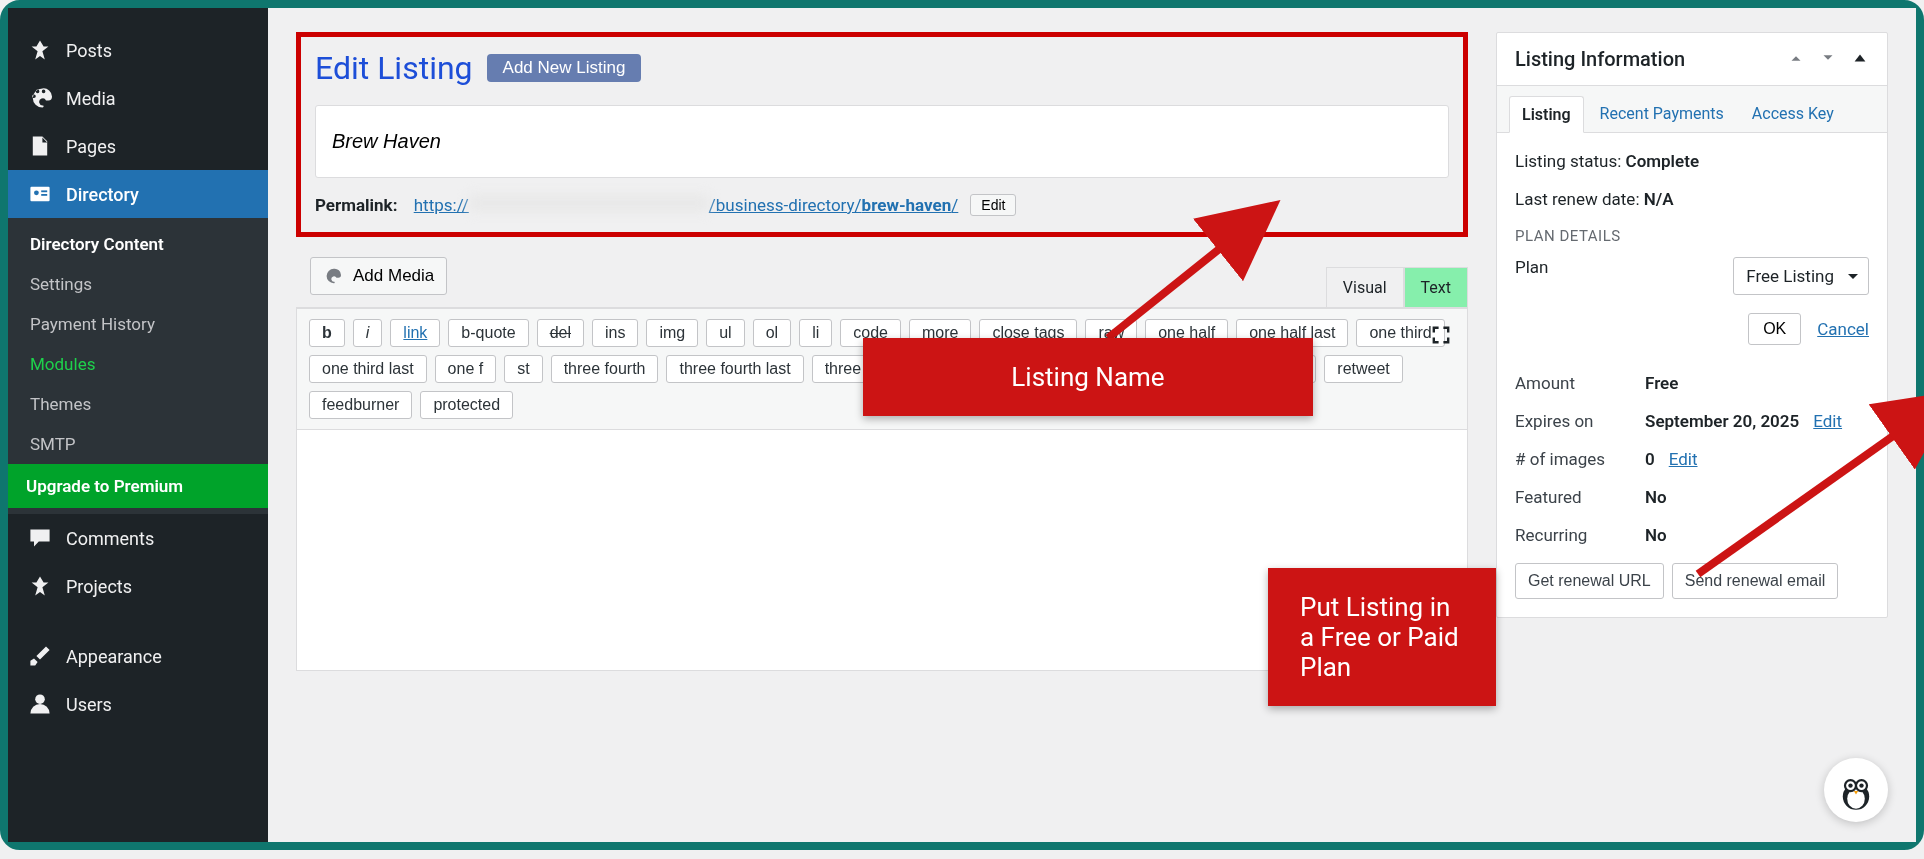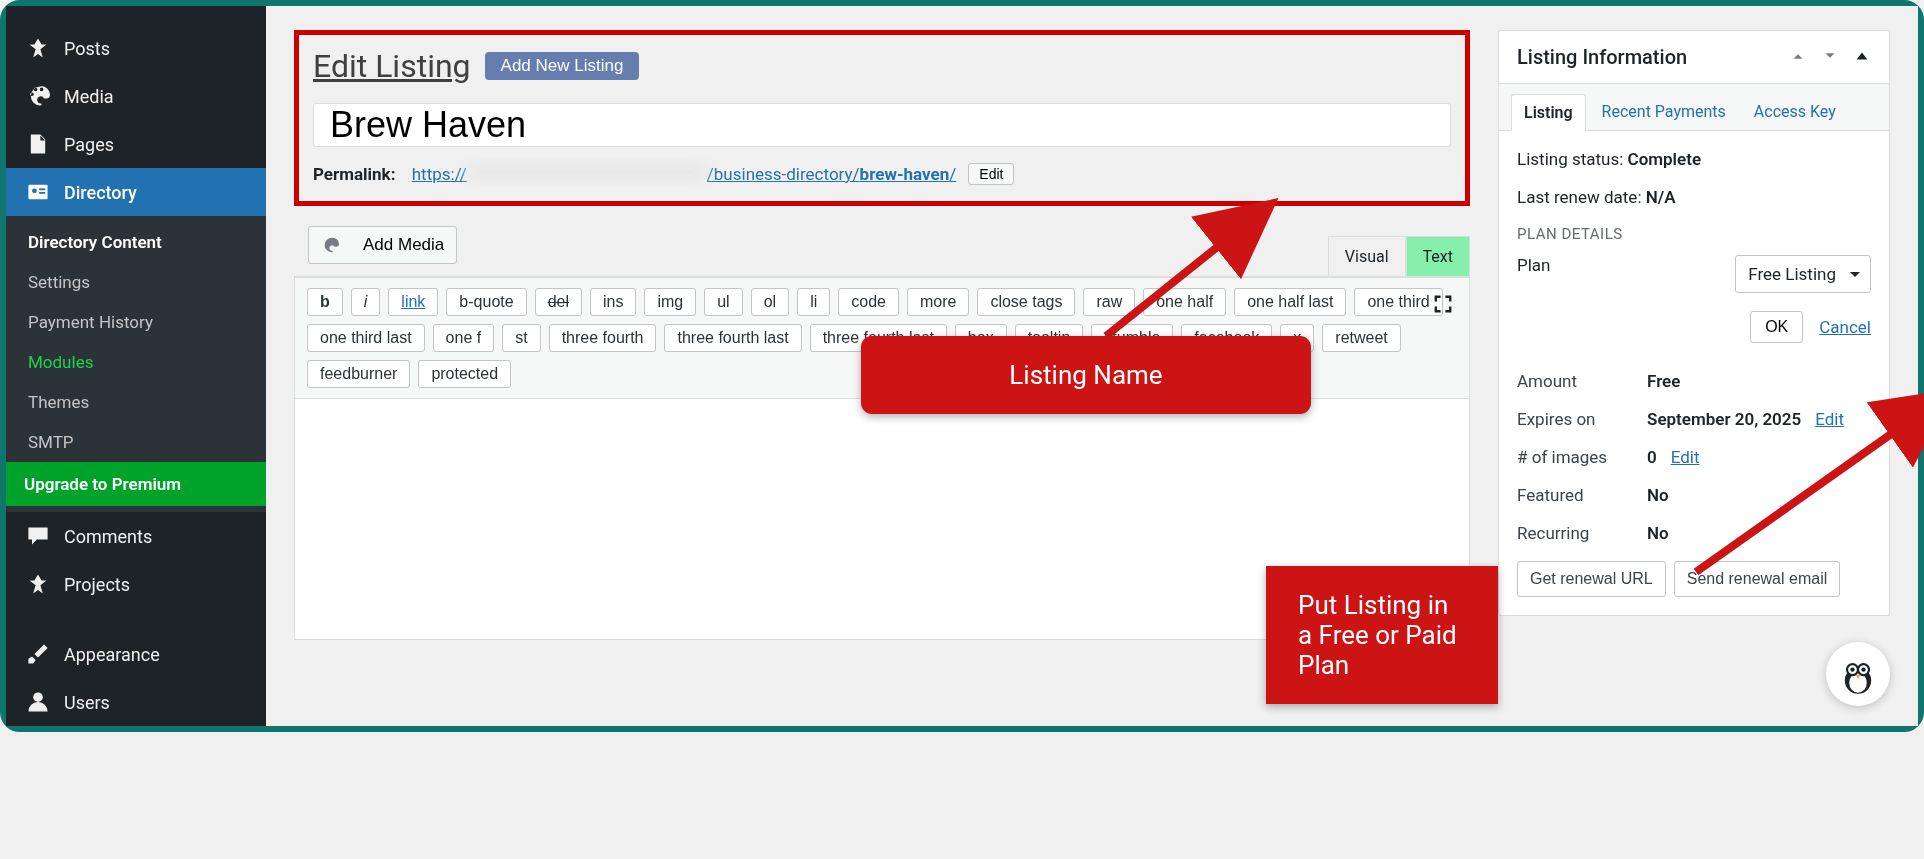--- a/index.html
+++ b/index.html
@@ -1,47 +1,47 @@
 <!DOCTYPE html>
 <html><head>
 <meta charset="utf-8">
 <style>
 * { box-sizing: border-box; margin: 0; padding: 0; }
 body { font-family: -apple-system, BlinkMacSystemFont, "Segoe UI", Roboto, sans-serif; font-size: 13px; color: #1d2327; background: #f0f0f1; overflow: hidden; }
-.viewport { width: 1924px; height: 732px; position: relative; border: 6px solid #0f766e; border-radius: 20px; box-shadow: 0 0 0 2px #e0e0e0 inset; }
+.viewport { width: 1924px; height: 850px; position: relative; border: 8px solid #0f766e; border-radius: 20px; box-shadow: 0 0 0 2px #e0e0e0 inset; }
 .app { display: flex; width: 100%; height: 100%; background: #f0f0f1; }
 
 
 .sidebar { width: 260px; background: #1d2327; color: #f0f0f1; flex-shrink: 0; padding-top: 18px; }
 .sidebar-item { display: flex; align-items: center; padding: 12px 18px; cursor: pointer; color: #f0f0f1; font-size: 18px; }
 .sidebar-item.active { background: #2271b1; color: #fff; font-weight: 500; position: relative; }
 .sidebar-item.active::after { content: ''; position: absolute; right: -12px; top: 50%; transform: translateY(-50%); border: 12px solid transparent; border-right-color: #f0f0f1; }
 .sidebar-item .icn { width: 28px; margin-right: 12px; display: flex; align-items: center; justify-content: center; }
 .sidebar-sub { background: #2c3338; padding: 6px 0; }
 .sidebar-sub-item { padding: 10px 18px 10px 22px; color: #c3c4c7; font-size: 17px; cursor: pointer; }
 .sidebar-sub-item.current { color: #fff; font-weight: 600; }
 .sidebar-sub-item.green { color: #1ed14b; }
 .sidebar-upgrade { background: #00a32a; color: #fff; padding: 12px 18px; font-size: 17px; font-weight: 600; margin: 0; }
 
 
 .main { flex: 1; padding: 24px 28px; position: relative; }
 .callout-box { border: 5px solid #c00; padding: 8px 0 16px 0; margin-bottom: 8px; }
 .page-head { display: flex; align-items: center; gap: 14px; margin: 4px 0 18px 14px; }
-.page-title { font-size: 32px; color: #404040; font-weight: 400; text-decoration: underline; }
+.page-title { font-size: 32px; color: #1d4ed8; font-weight: 400; }
 .add-new-btn { background: #667db0; color: #fff; border: none; padding: 4px 16px; border-radius: 4px; font-size: 17px; cursor: pointer; }
-.title-input { width: calc(100% - 28px); margin: 0 14px; padding: 0 16px; font-size: 36px; border: 1px solid #dcdcde; border-radius: 3px; background: #fff; }
+.title-input { width: calc(100% - 28px); margin: 0 14px; padding: 24px 16px; font-size: 20px; border: 1px solid #dcdcde; border-radius: 3px; background: #fff; font-style: italic; }
 .permalink-row { margin: 16px 14px 0 14px; font-size: 17px; display: flex; align-items: center; flex-wrap: wrap; gap: 6px; }
 .permalink-row a { color: #2271b1; text-decoration: underline; }
 .permalink-row .blur { filter: blur(6px); background: #e8e8e8; display: inline-block; width: 240px; height: 16px; }
 .perm-edit-btn { border: 1px solid #c3c4c7; background: #f6f7f7; padding: 2px 10px; font-size: 14px; border-radius: 3px; margin-left: 6px; cursor: pointer; }
 
 
 .editor-wrap { border: 1px solid #dcdcde; background: #fff; }
 .editor-top { display: flex; justify-content: space-between; }
-.add-media-btn { margin: 12px 0 12px 14px; border: 1px solid #c3c4c7; background: #f6f7f7; border-radius: 3px; padding: 8px 12px; font-size: 17px; display: flex; align-items: center; gap: 24px; cursor: pointer; }
+.add-media-btn { margin: 12px 0 12px 14px; border: 1px solid #c3c4c7; background: #f6f7f7; border-radius: 3px; padding: 8px 12px; font-size: 17px; display: flex; align-items: center; gap: 12px; cursor: pointer; }
 .add-media-btn svg { width: 18px; height: 18px; }
 .editor-tabs-wrap { display: flex; gap: 0; margin-right: 0; align-items: flex-end; }
 .editor-tab { border: 1px solid #dcdcde; border-bottom: none; background: #f0f0f1; padding: 10px 16px; font-size: 16px; cursor: pointer; }
 .editor-tab.active { background: #86efac; font-weight: 400; }
 .quicktags { background: #f6f7f7; border-top: 1px solid #dcdcde; border-bottom: 1px solid #dcdcde; padding: 10px 12px; display: flex; flex-wrap: wrap; gap: 8px; position: relative; }
 .qt-btn { border: 1px solid #c3c4c7; background: #fff; border-radius: 3px; padding: 4px 12px; font-size: 16px; cursor: pointer; color: #2c3338; }
 .qt-btn.b { font-weight: 700; }
 .qt-btn.i { font-style: italic; }
 .qt-btn.u { text-decoration: underline; color: #2271b1; }
 .qt-btn.strike { text-decoration: line-through; }
@@ -237,21 +237,21 @@
             <button class="qt-btn">protected</button>
             <span class="fullscreen-icn">
         <svg width="24" height="24" viewBox="0 0 20 20">
                 <path fill="#1d2327" d="M3 3h5v2H5v3H3zm9 0h5v5h-2V5h-3zM3 12h2v3h3v2H3zm12 0h2v5h-5v-2h3z"></path>
               </svg>
       </span>
     </div>
     <div class="editor-body"></div>
   </div>
 
-  <div class="annotation" style="left:595px; top:330px; width:450px; text-align:center;border-radius:11px;">Listing Name</div>
+  <div class="annotation" style="left:595px; top:330px; width:450px; text-align:center;">Listing Name</div>
   <svg class="arrow-svg" style="left:810px; top:190px;" width="220" height="150">
     <defs>
             <marker id="ah1" markerWidth="10" markerHeight="10" refX="8" refY="5" orient="auto">
               <path d="M0,0 L10,5 L0,10 z" fill="#cc1414"></path>
             </marker>
           </defs>
     <line x1="30" y1="140" x2="190" y2="12" stroke="#cc1414" stroke-width="8" marker-end="url(#ah1)"></line>
   </svg>
 
   <div class="annotation" style="left:1000px; top:560px;">Put Listing in a Free or Paid Plan</div>

